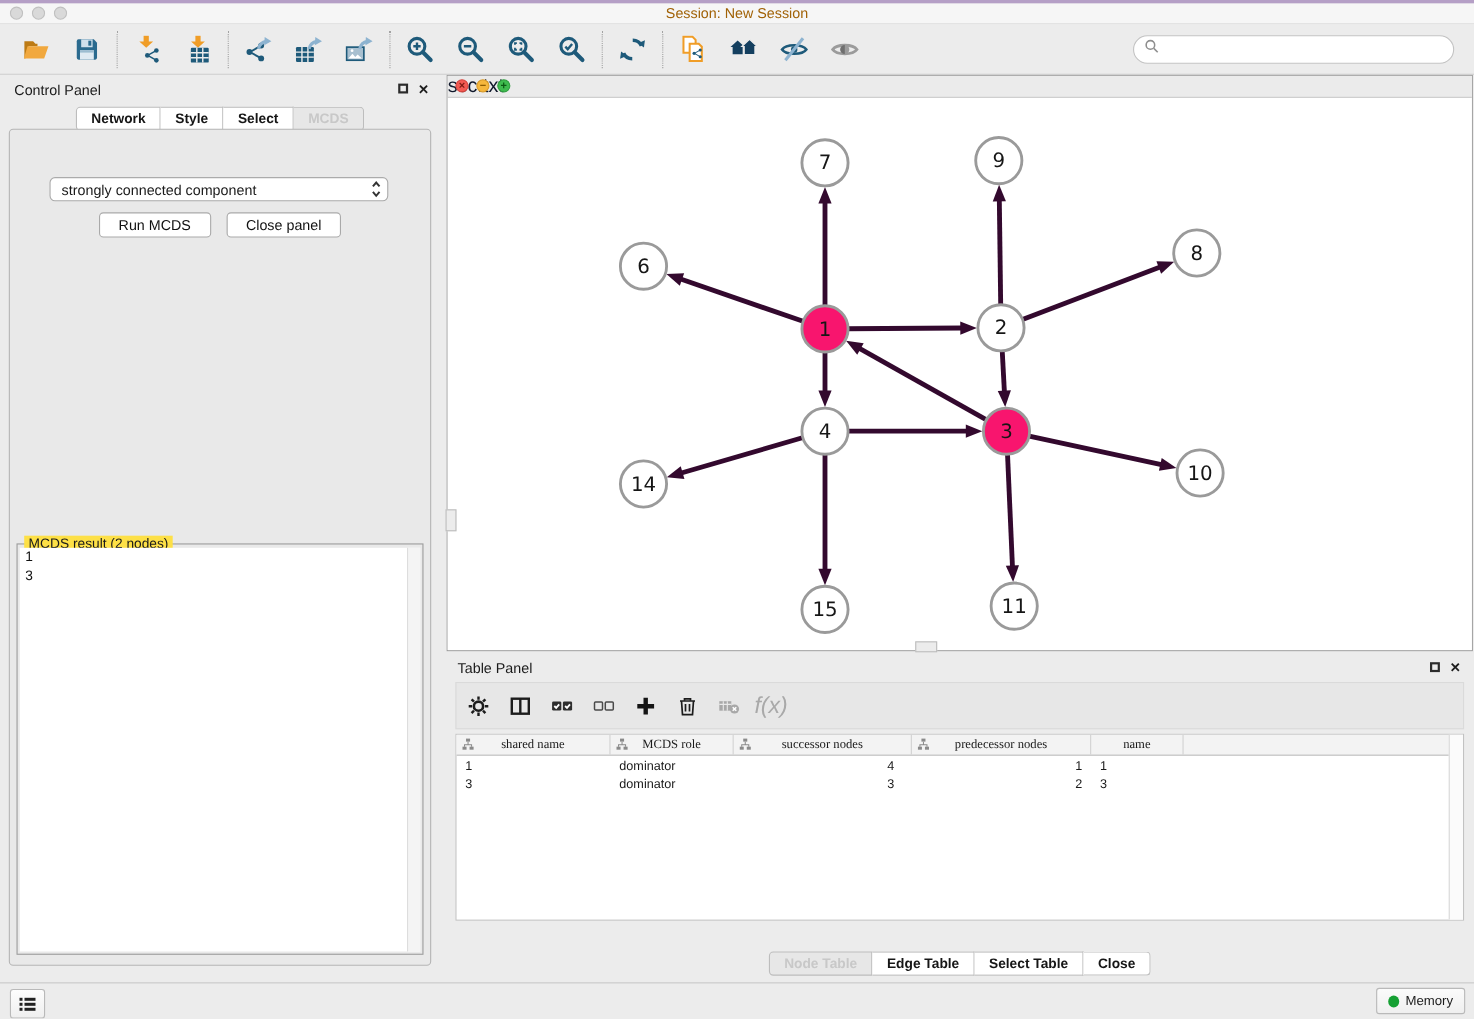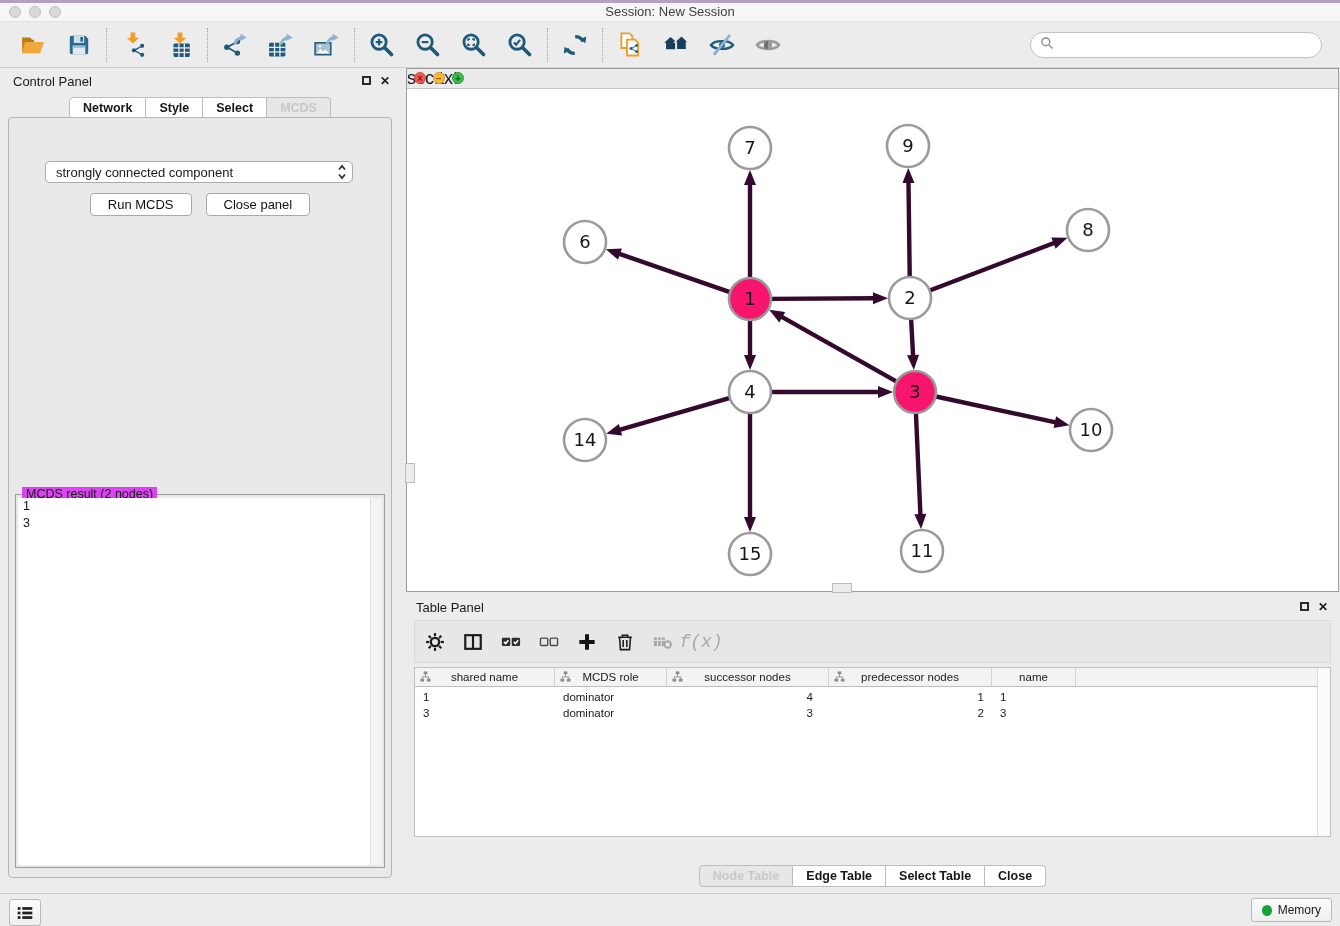--- a/index.html
+++ b/index.html
@@ -4,21 +4,21 @@
 <style>
   html,body{margin:0;padding:0;}
   body{width:1340px;height:926px;position:relative;background:#ececec;
        font-family:"Liberation Sans",sans-serif;overflow:hidden;color:#1a1a1a;}
   .top-strip{position:absolute;top:0;left:0;right:0;height:3px;background:#b59fc6;z-index:50;}
 
   
   .titlebar{position:absolute;top:3px;left:0;right:0;height:18px;background:#f6f6f6;border-bottom:1px solid #e2e2e2;}
   .lights{position:absolute;left:9px;top:3px;display:flex;gap:8px;}
   .light{width:12px;height:12px;border-radius:50%;background:#d9d9d9;border:1px solid #c0c0c0;box-sizing:border-box;}
-  .title{text-align:center;font-size:13px;color:#404040;line-height:18px;}
+  .title{text-align:center;font-size:13px;color:#a16207;line-height:18px;}
 
   
   .toolbar{position:absolute;top:22px;left:0;right:0;height:46px;background:#ececec;border-bottom:1px solid #cfcfcf;
            display:flex;align-items:center;padding:0 8px;box-sizing:border-box;}
   .tb-groups{display:flex;align-items:center;}
   .tb-group{display:flex;align-items:center;gap:16px;padding:0 10px;}
   .tb-sep{height:34px;border-left:1px dotted #a2a2a2;margin:0 2px;}
   .tbtn{width:30px;height:30px;display:flex;align-items:center;justify-content:center;cursor:pointer;}
   .tbtn svg{width:26px;height:26px;}
   .search{margin-left:auto;margin-right:10px;width:292px;height:26px;background:#fff;border:1px solid #c3c3c3;
@@ -40,21 +40,21 @@
   .tab.active{background:#e7e7e7;color:#c8c8c8;}
   .cp-box{position:absolute;left:8px;right:8px;top:49px;bottom:2px;border:1px solid #b5b5b5;border-radius:4px;background:#e9e9e9;}
   .opt-label{position:absolute;top:20px;width:100%;text-align:center;font-size:13px;}
   .dropdown{position:absolute;top:43px;left:36px;width:308px;height:22px;background:#fff;border:1px solid #ababab;
             border-radius:5px;display:flex;align-items:center;padding:0 5px 0 10px;box-sizing:border-box;font-size:13px;cursor:pointer;}
   .dropdown .val{flex:1;}
   .btn-row{position:absolute;top:75px;left:0;width:100%;display:flex;justify-content:center;gap:14px;}
   .mac-btn{height:23px;padding:0 17px;background:#fff;border:1px solid #a9a9a9;border-radius:4px;font-size:13px;
            font-family:inherit;color:#111;cursor:pointer;}
   .result-fs{position:absolute;left:6px;right:6px;top:376px;bottom:9px;border:1px solid #9c9c9c;}
-  .result-legend{position:absolute;top:-8px;left:6px;background:#d946ef;padding:0 4px;font-size:12.5px;}
+  .result-legend{position:absolute;top:-8px;left:6px;background:#fde047;padding:0 4px;font-size:12.5px;}
   .result-inner{position:absolute;left:2px;right:2px;top:3px;bottom:2px;background:#fff;overflow:hidden;}
   .result-line{font-size:12.5px;line-height:17px;padding-left:5px;color:#111;}
   .result-scroll{position:absolute;right:2px;top:3px;bottom:2px;width:11px;background:#f4f4f4;border-left:1px solid #ddd;}
 
   
   .net-window{position:absolute;left:406px;top:68px;width:933px;height:524px;border:1px solid #9d9d9d;
               box-sizing:border-box;background:#fff;}
   .net-titlebar{position:absolute;top:0;left:0;right:0;height:19px;background:#ebebeb;border-bottom:1px solid #c6c6c6;}
   .net-lights{position:absolute;left:7px;top:3px;display:flex;gap:7px;}
   .net-light{width:12px;height:12px;border-radius:50%;font-size:10px;font-weight:bold;line-height:11px;
@@ -67,25 +67,25 @@
   
   .table-panel{position:absolute;left:406px;top:595px;width:933px;height:295px;}
   .tp-title{position:absolute;left:10px;top:5px;font-size:13px;}
   .tp-float{right:30px;top:7px;}
   .tp-close{right:11px;top:6px;}
   .tp-toolbar{position:absolute;left:8px;right:8px;top:25px;height:43px;background:#e7e7e7;border:1px solid #dadada;
               display:flex;align-items:center;gap:16px;padding:0 9px;box-sizing:border-box;}
   .tp-btn{display:flex;align-items:center;justify-content:center;width:22px;height:24px;cursor:pointer;}
   .tp-btn svg{width:20px;height:20px;}
   .tp-btn.disabled{cursor:default;}
-  .fx-label{font-family:Liberation Mono, monospace;font-style:italic;font-size:18px;color:#a9a9a9;}
+  .fx-label{font-family:Liberation Sans, sans-serif;font-style:italic;font-size:21px;color:#a9a9a9;}
   .node-table{position:absolute;left:8px;right:8px;top:72px;height:170px;background:#fff;border:1px solid #c2c2c2;box-sizing:border-box;}
   .thead{display:flex;height:18px;background:#f3f3f3;border-bottom:1px solid #bdbdbd;}
   .th{position:relative;border-right:1px solid #d2d2d2;display:flex;align-items:center;justify-content:center;
-      font-size:11.5px;box-sizing:border-box;cursor:pointer;}
+      font-size:11.5px;box-sizing:border-box;cursor:pointer;font-family:Liberation Serif, serif;}
   .th .tree{position:absolute;left:5px;top:3px;}
   .th.filler{flex:1;border-right:none;cursor:default;}
   .tr{display:flex;height:16px;font-size:11.5px;align-items:center;cursor:pointer;}
   .tbody{padding-top:2px;}
   .td{box-sizing:border-box;padding:0 8px;white-space:nowrap;overflow:hidden;}
   .table-scroll{position:absolute;top:0;right:0;bottom:0;width:12px;background:#fbfbfb;border-left:1px solid #d8d8d8;}
   .tp-tabs{position:absolute;left:0;right:0;top:270px;display:flex;justify-content:center;}
 
   
   .statusbar{position:absolute;left:0;top:893px;right:0;height:33px;background:#ececec;border-top:1px solid #c9c9c9;}

